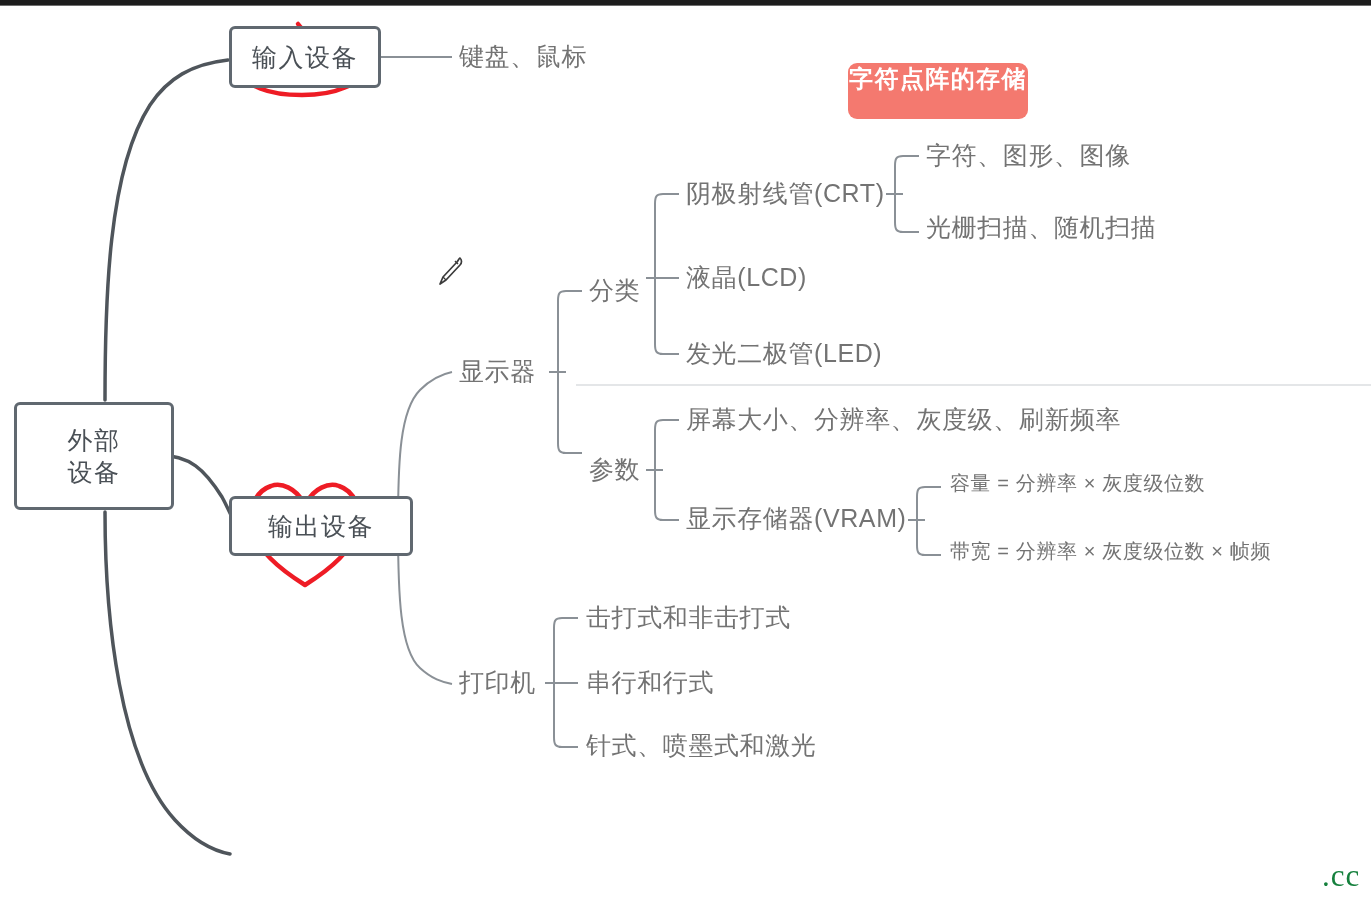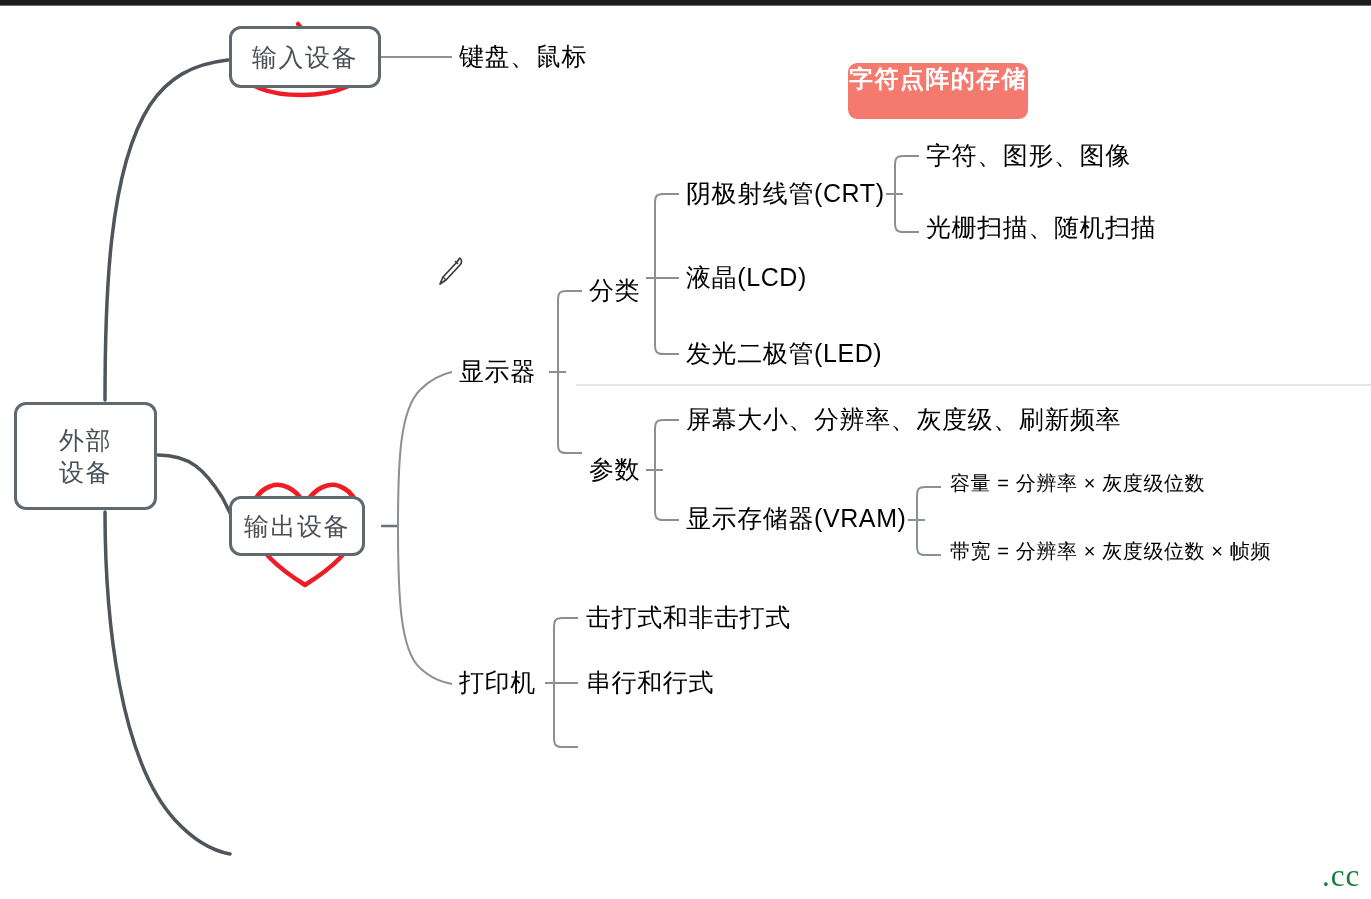--- a/index.html
+++ b/index.html
@@ -29,35 +29,35 @@
     position: absolute;
     left: 0; top: 0;
     width: 1371px;
     height: 899px;
     pointer-events: none;
   }
   .node-box {
     position: absolute;
     box-sizing: border-box;
     border: 3px solid #606870;
-    border-radius: 12px;
+    border-radius: 6px;
     background: #ffffff;
     color: #4a5056;
     display: flex;
     align-items: center;
     justify-content: center;
     text-align: center;
     font-size: 25px;
     letter-spacing: 1.5px;
     line-height: 1.28;
     white-space: pre-line;
   }
   .leaf {
     position: absolute;
-    color: #000000;
+    color: #737373;
     font-size: 25px;
     letter-spacing: 0.6px;
     white-space: nowrap;
     line-height: 1;
   }
   .leaf.sm { font-size: 20px; }
   #badge {
     position: absolute;
     left: 848px;
     top: 63px;
@@ -157,30 +157,30 @@
              C332,568 353,550 358,527 C362,508 354,491 339,486
              C328,482 314,489 307,502 C306,504 304,504 303,502 Z" fill="none" stroke="#ee1c25" stroke-width="4.5" stroke-linecap="round" stroke-linejoin="round"></path>
   </svg>
 
   <svg id="pencil" viewBox="0 0 30 34">
     <path d="M24,4 C26,6 26,9 24,11 L10,26 L4,30 L7,23 L21,8 C22.5,6 23,4.5 24,4 Z" fill="none" stroke="#3b3b3b" stroke-width="1.7" stroke-linejoin="round"></path>
     <path d="M19,7 L22,10" fill="none" stroke="#3b3b3b" stroke-width="1.5"></path>
     <path d="M7,23 L10,26" fill="none" stroke="#3b3b3b" stroke-width="1.3"></path>
   </svg>
 
-  <div class="node-box" style="left:14px; top:402px; width:143px; height:108px;">
+  <div class="node-box" style="left:14px; top:402px; width:160px; height:108px;">
     <span>外部
 设备</span>
   </div>
 
   <div class="node-box" style="left:229px; top:26px; width:152px; height:62px;">
     <span>输入设备</span>
   </div>
 
-  <div class="node-box" style="left:229px; top:496px; width:136px; height:60px;">
+  <div class="node-box" style="left:229px; top:496px; width:184px; height:60px;">
     <span>输出设备</span>
   </div>
 
 
   <div class="leaf" style="left:459px; top:44px;">键盘、鼠标</div>
 
   <div class="leaf" style="left:459px; top:359px;">显示器</div>
   <div class="leaf" style="left:459px; top:670px;">打印机</div>
 
   <div class="leaf" style="left:589px; top:278px;">分类</div>
@@ -194,20 +194,21 @@
   <div class="leaf" style="left:926px; top:215px;">光栅扫描、随机扫描</div>
 
   <div class="leaf" style="left:686px; top:407px;">屏幕大小、分辨率、灰度级、刷新频率</div>
   <div class="leaf" style="left:686px; top:506px;">显示存储器(VRAM)</div>
 
   <div class="leaf sm" style="left:950px; top:473px;">容量 = 分辨率 × 灰度级位数</div>
   <div class="leaf sm" style="left:950px; top:541px;">带宽 = 分辨率 × 灰度级位数 × 帧频</div>
 
   <div class="leaf" style="left:586px; top:605px;">击打式和非击打式</div>
   <div class="leaf" style="left:586px; top:670px;">串行和行式</div>
+  <div class="leaf" style="left:586px; top:733px;">针式、喷墨式和激光</div>
 
   <div id="badge">
     <span>字符点阵的存储</span>
   </div>
 
   <div id="watermark">.cc</div>
 
 </div>
 
 </body></html>

